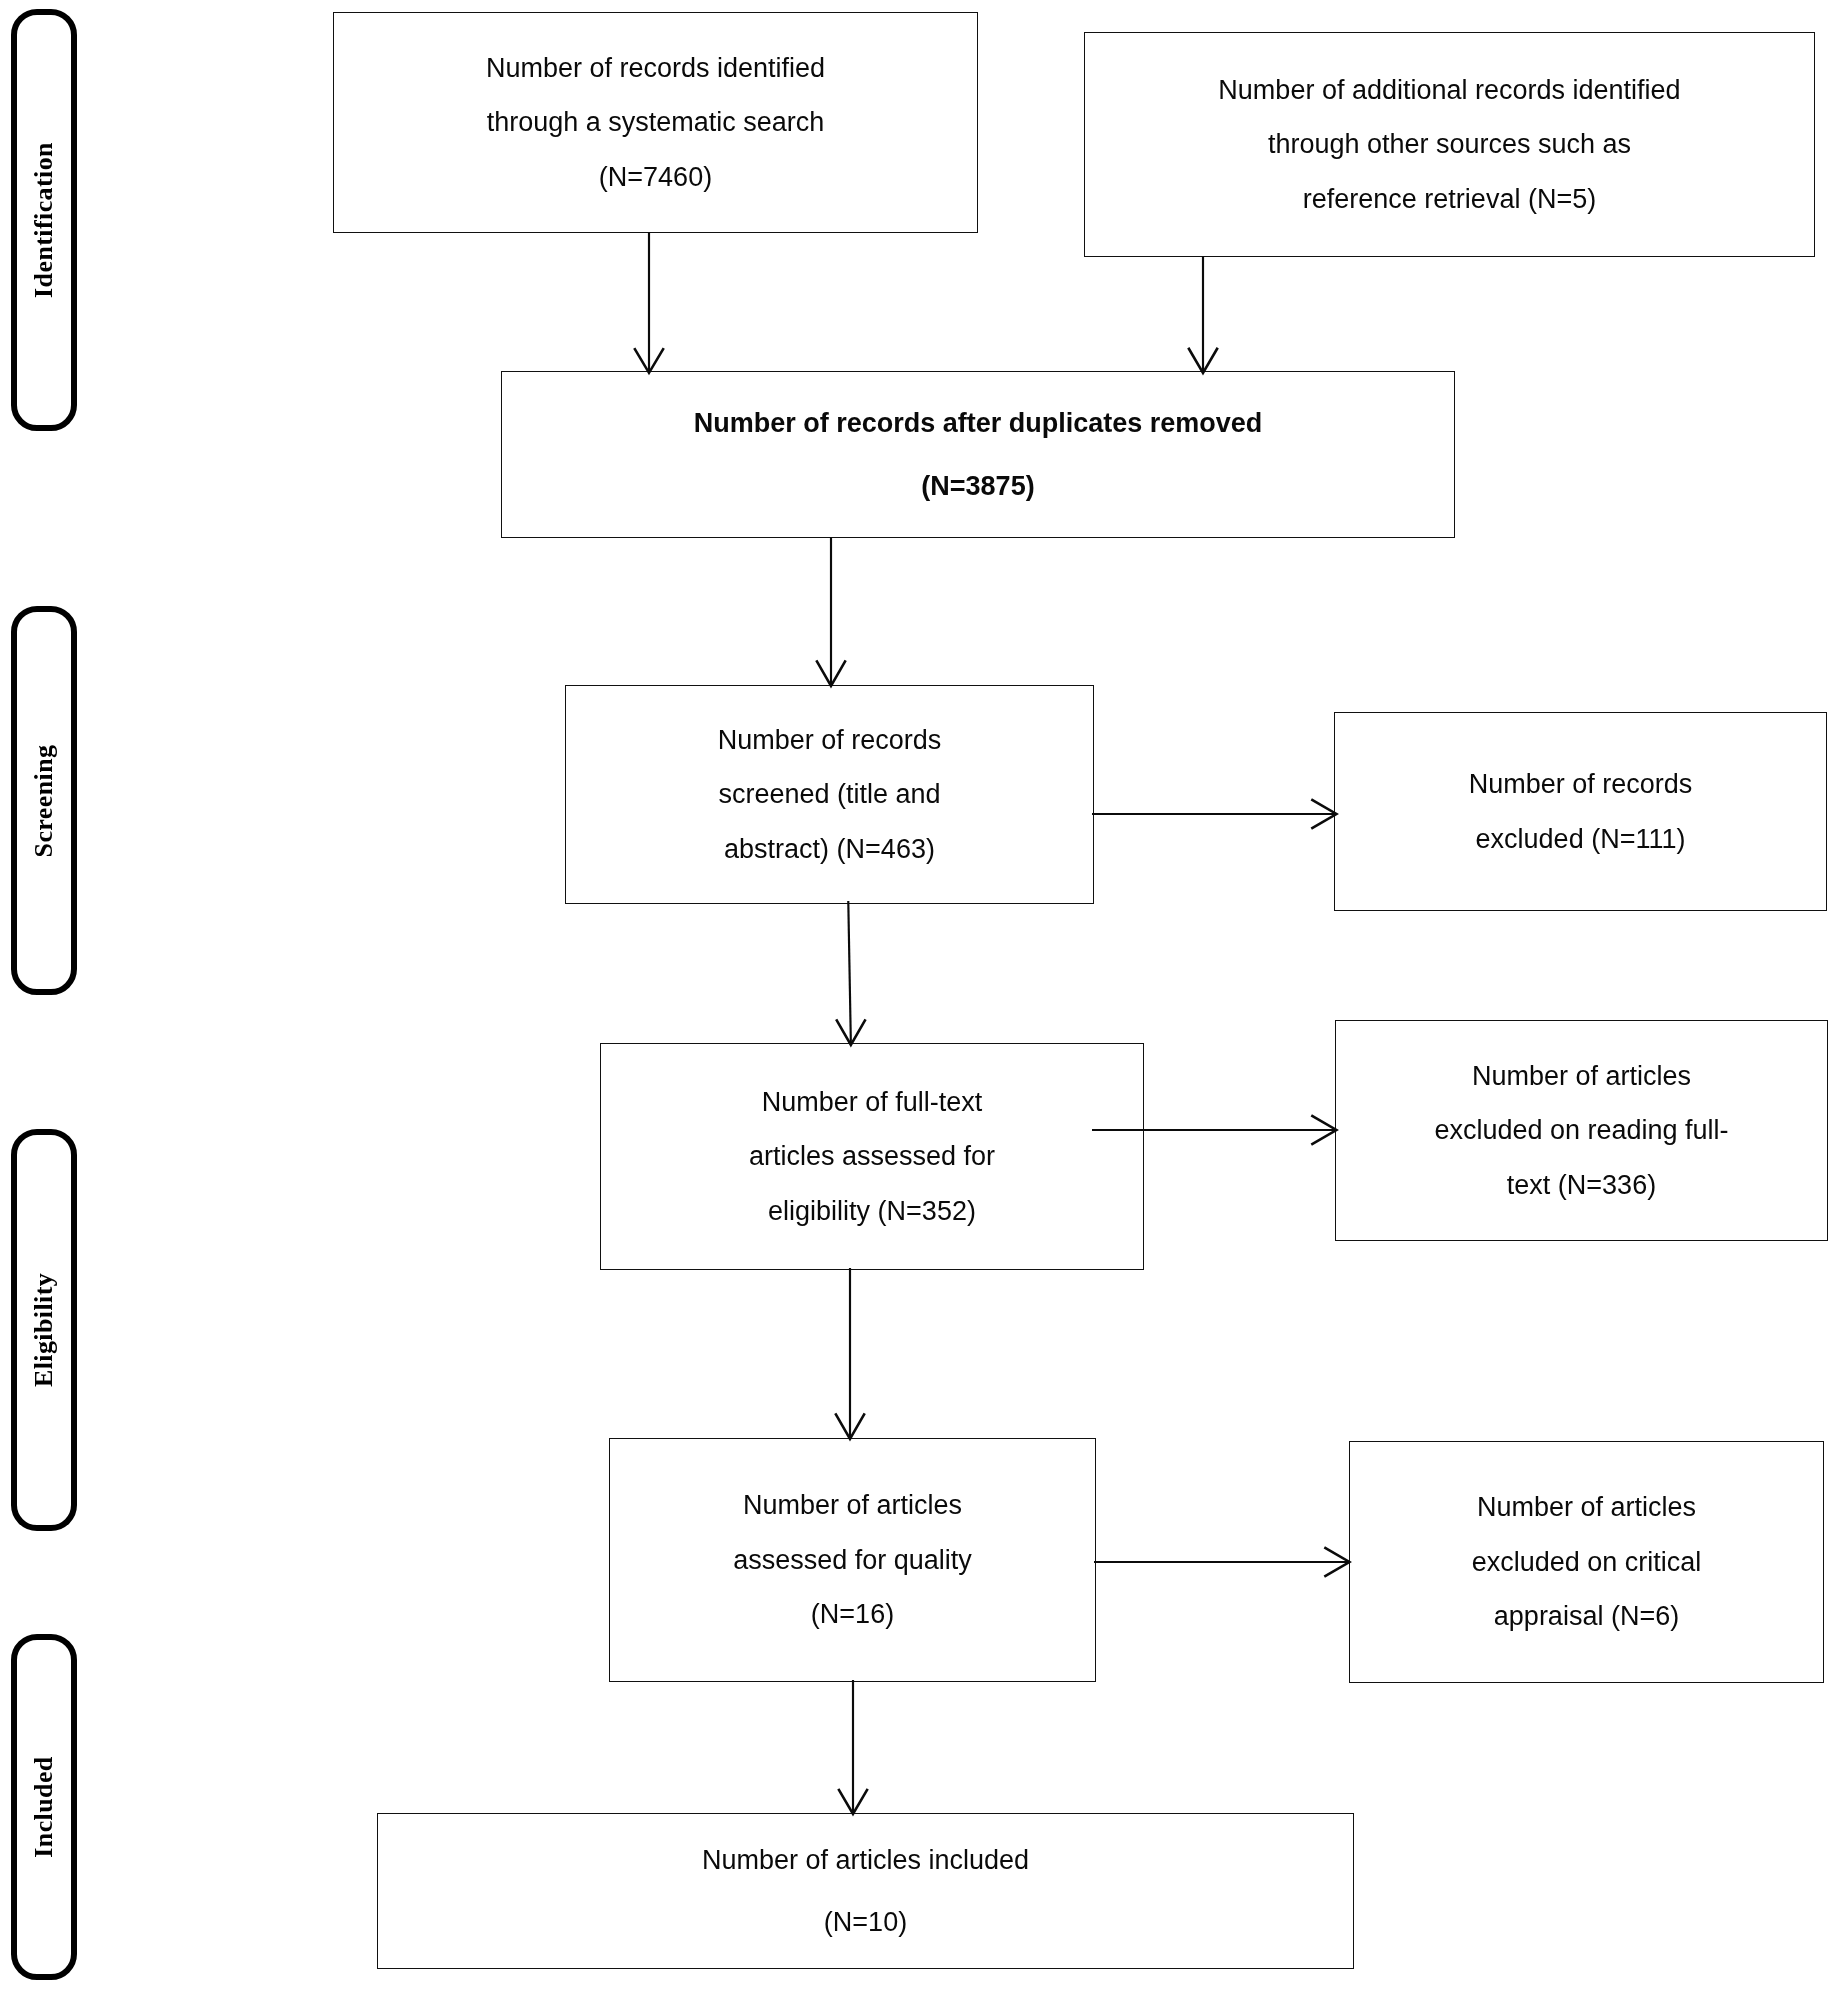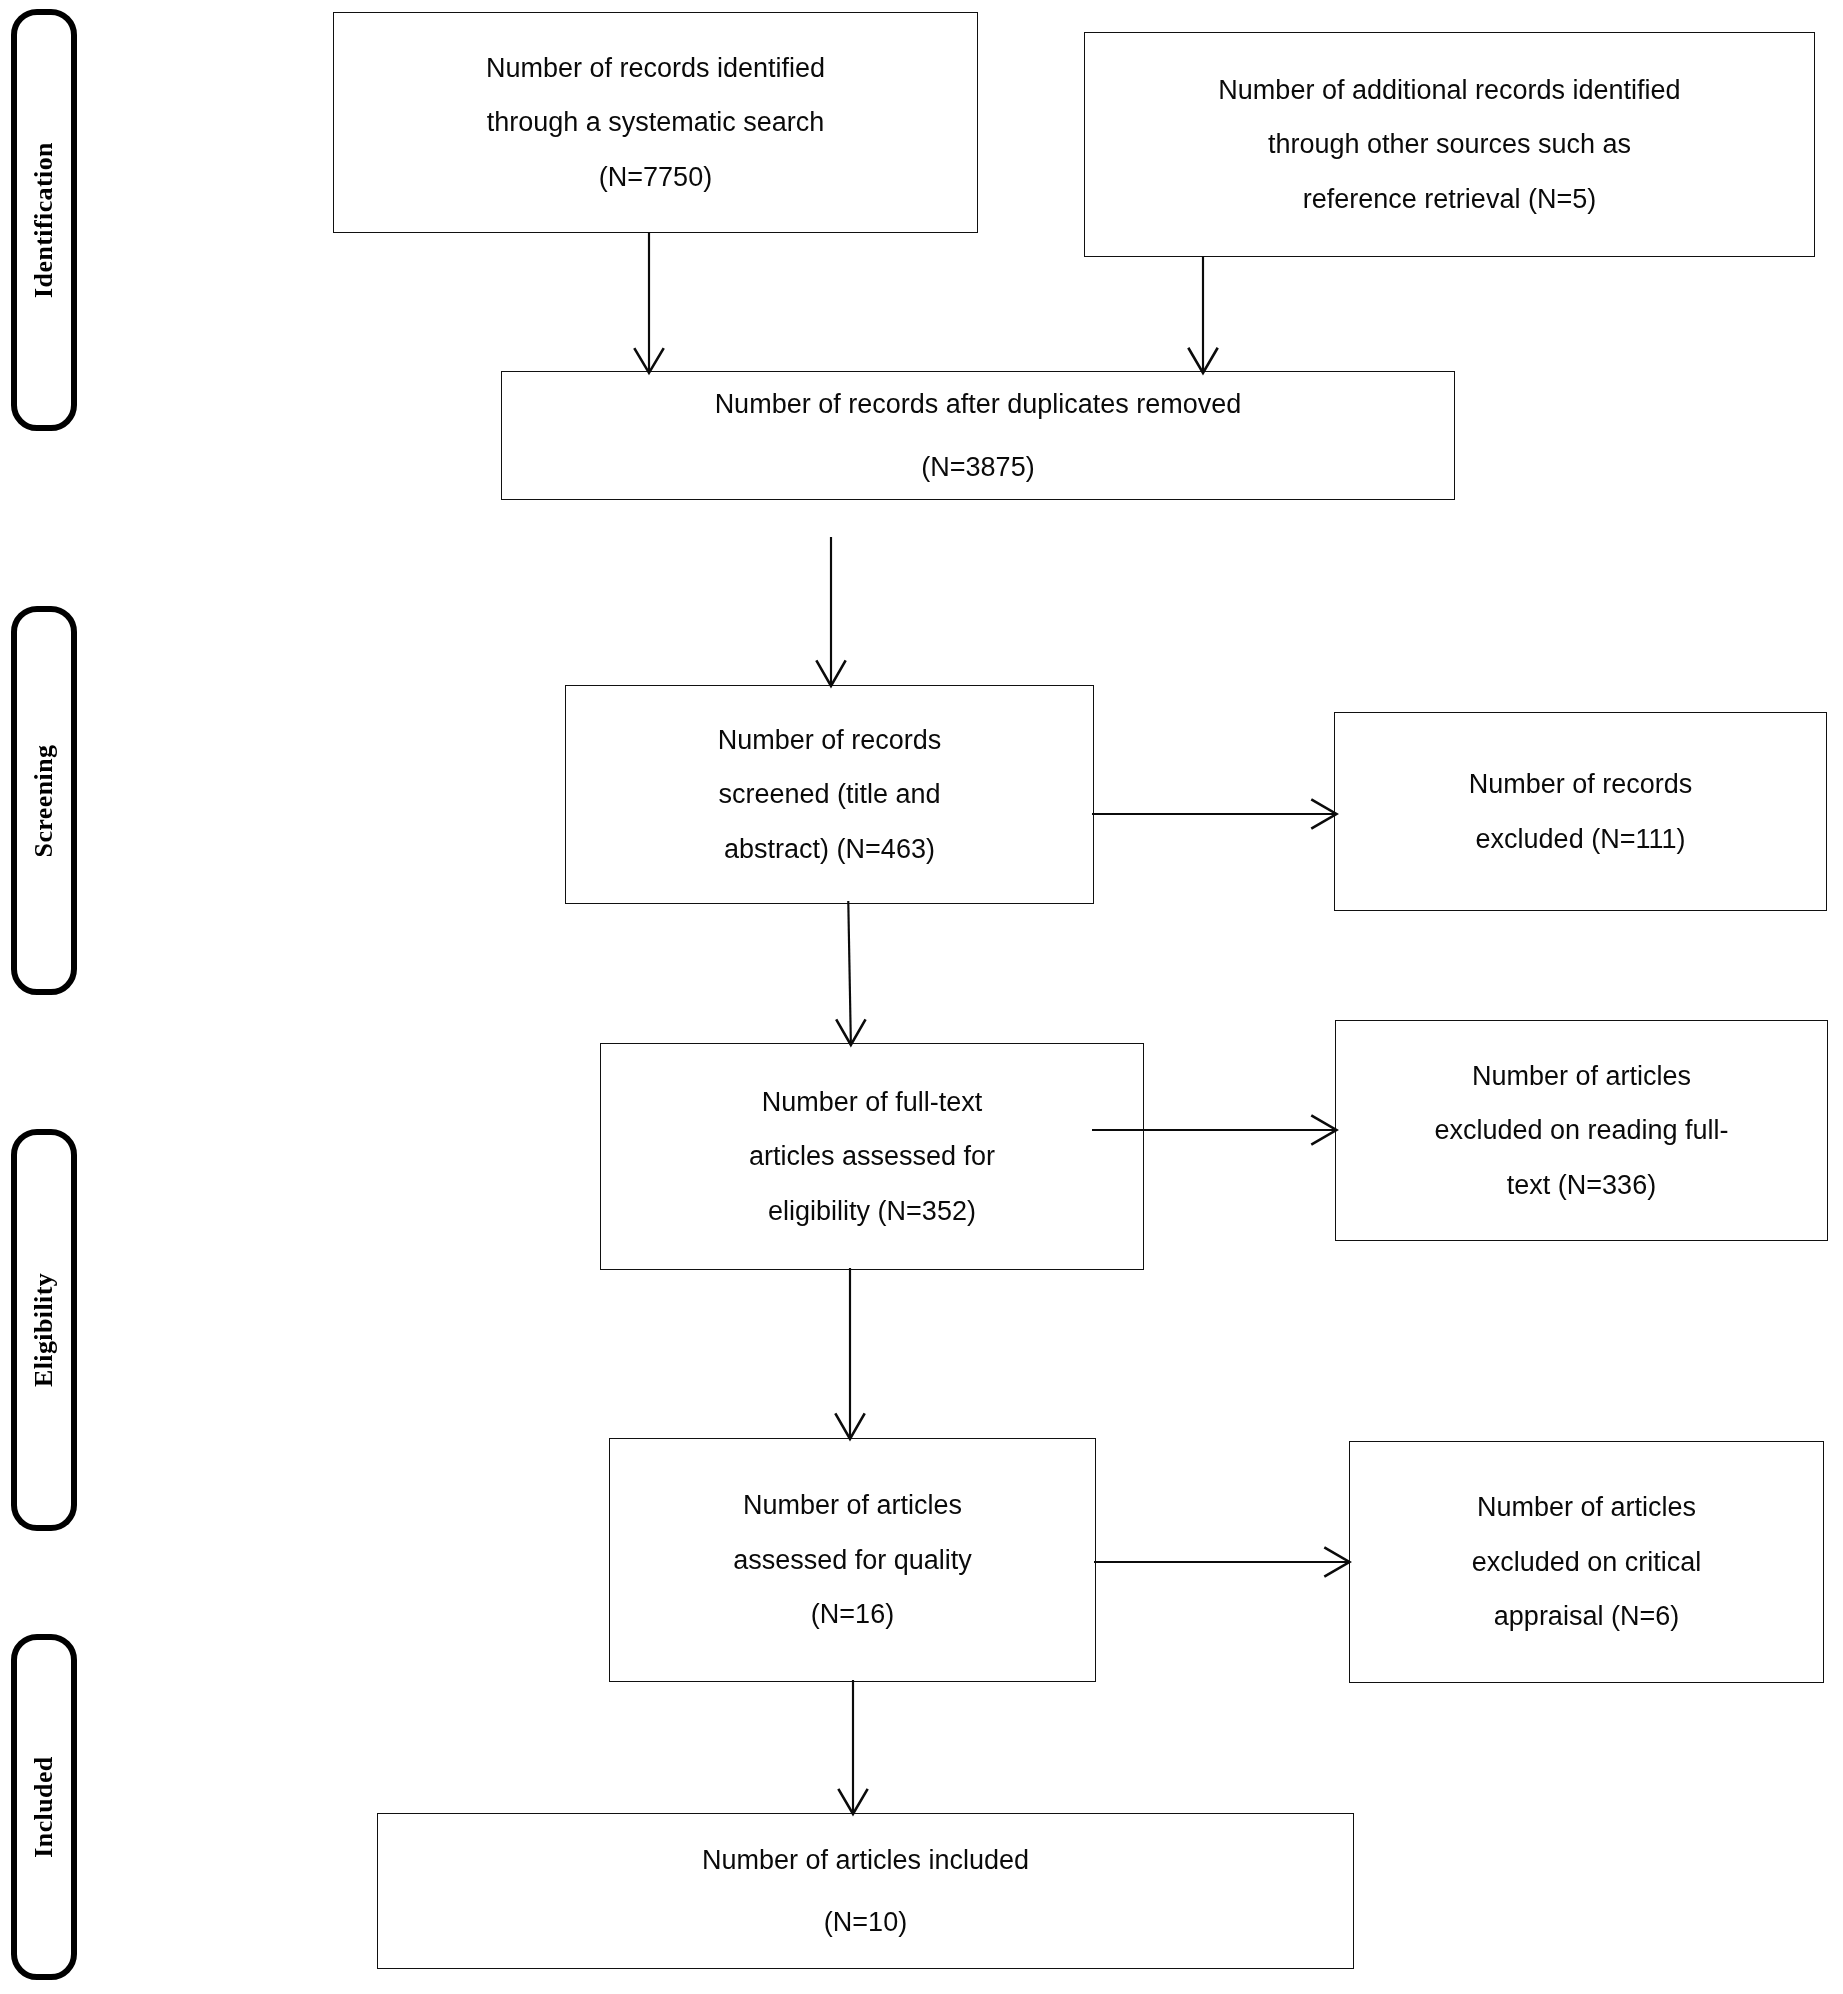--- a/index.html
+++ b/index.html
@@ -98,30 +98,30 @@
     <span class="stage-label">Eligibility</span>
   </div>
 
   <div class="stage-pill" style="left:10.8px; top:1634px; width:66px; height:346px;">
     <span class="stage-label">Included</span>
   </div>
 
   <div class="flow-box" style="left:333px; top:12px; width:645px; height:221px;">
     <span class="box-text">Number of records identified
 through a systematic search
-(N=7750)</span>
+(N=7460)</span>
   </div>
 
   <div class="flow-box" style="left:1084px; top:32px; width:731px; height:225px;justify-content:center;">
     <span class="box-text">Number of additional records identified
 through other sources such as
 reference retrieval (N=5)</span>
   </div>
 
-  <div class="flow-box wide" style="left:501px; top:371px; width:954px; height:129px;">
+  <div class="flow-box wide" style="left:501px; top:371px; width:954px; height:167px;font-weight:bold;">
     <span class="box-text">Number of records after duplicates removed
 (N=3875)</span>
   </div>
 
   <div class="flow-box" style="left:565px; top:685px; width:529px; height:219px;">
     <span class="box-text">Number of records
 screened (title and
 abstract) (N=463)</span>
   </div>
 

